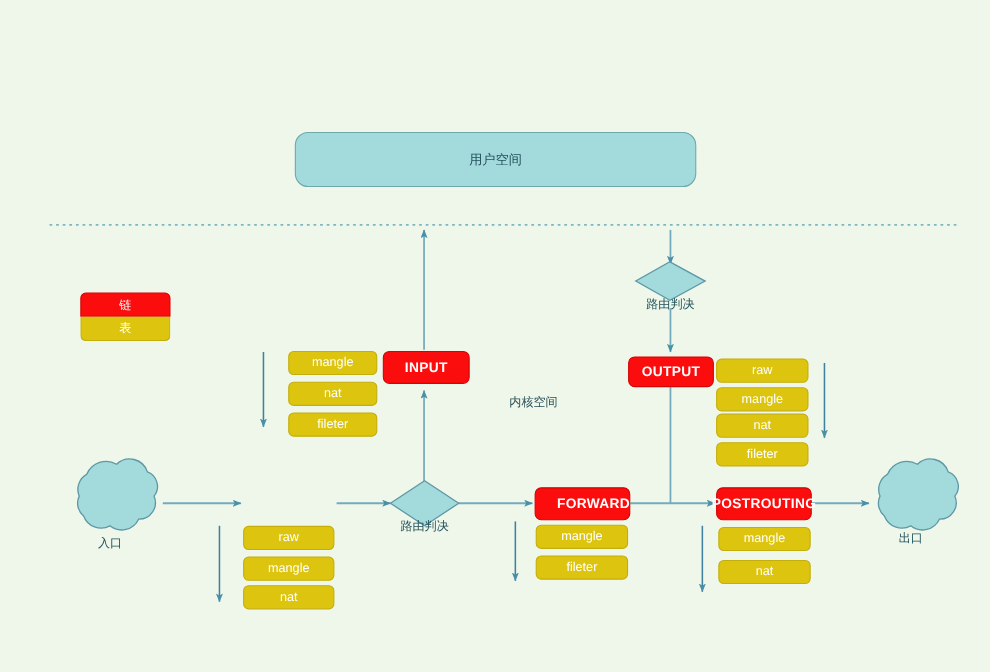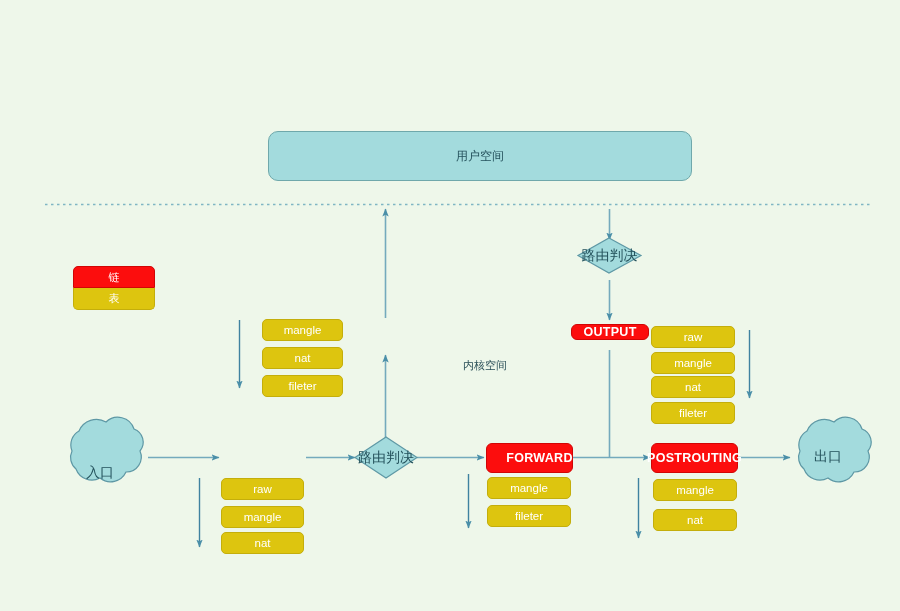--- a/index.html
+++ b/index.html
@@ -81,23 +81,24 @@
     font-size: 11px;
     background: transparent;
   }
   
   .shape-text {
     position: absolute;
     display: flex;
     align-items: center;
     justify-content: center;
     color: #23515b;
-    font-size: 14px;
+    font-size: 11px;
     pointer-events: none;
     user-select: none;
+    margin-top: 20px;
   }
   svg { position: absolute; left: 0; top: 0; overflow: visible; }
 </style>
 </head>
 <body>
 
 <div id="canvas">
 
   <svg width="900" height="611">
     <defs>
@@ -160,70 +161,73 @@
 
     <g>
       <path d="M386 437 L417 457.5 L386 478 L355 457.5 Z" fill="#a3dbdd" stroke="#5e98a5" stroke-width="1.2"></path>
     </g>
 
     <g>
       <path d="M609 238 L641 255.5 L609 273 L578 255.5 Z" fill="#a3dbdd" stroke="#5e98a5" stroke-width="1.2"></path>
     </g>
   </svg>
 
-  <div class="node userspace" style="left:268px; top:131px; width:424px; height:50px;">
+  <div class="node userspace" style="left:268px; top:120px; width:365px; height:50px;border-radius:12px;">
     <span>用户空间</span>
   </div>
 
   <div class="node plain-label" style="left:455px; top:357px; width:60px; height:16px;">内核空间</div>
 
   <div class="node legend-chain" style="left:73px; top:266px; width:82px; height:22px;">
     <span>链</span>
   </div>
   <div class="node legend-table" style="left:73px; top:288px; width:82px; height:22px;">
     <span>表</span>
   </div>
 
   <div class="shape-text" style="left:72px; top:464px; width:56px; height:18px;">入口</div>
-  <div class="shape-text" style="left:800px; top:448px; width:56px; height:18px;">出口</div>
+  <div class="shape-text" style="left:800px; top:460px; width:56px; height:18px;">出口</div>
 
   <div class="shape-text" style="left:355px; top:449px; width:62px; height:18px;">路由判决</div>
   <div class="shape-text" style="left:578px; top:247px; width:63px; height:18px;">路由判决</div>
 
   <div class="node table-box" style="left:221px; top:478px; width:83px; height:22px;">
     <span>raw</span>
   </div>
   <div class="node table-box" style="left:221px; top:506px; width:83px; height:22px;">
     <span>mangle</span>
   </div>
   <div class="node table-box" style="left:221px; top:532px; width:83px; height:22px;">
     <span>nat</span>
   </div>
 
+  <div class="node chain" style="left:348px; top:319px; width:79px; height:30px;">
+    <span class="inner">INPUT</span>
+  </div>
   <div class="node table-box" style="left:262px; top:319px; width:81px; height:22px;">
     <span>mangle</span>
   </div>
   <div class="node table-box" style="left:262px; top:347px; width:81px; height:22px;">
     <span>nat</span>
   </div>
   <div class="node table-box" style="left:262px; top:375px; width:81px; height:22px;">
     <span>fileter</span>
   </div>
 
   <div class="node chain" style="left:486px; top:443px; width:87px; height:30px;padding-left:20px;">
     <span class="inner">FORWARD</span>
   </div>
   <div class="node table-box" style="left:487px; top:477px; width:84px; height:22px;">
     <span>mangle</span>
   </div>
   <div class="node table-box" style="left:487px; top:505px; width:84px; height:22px;">
     <span>fileter</span>
   </div>
 
-  <div class="node chain" style="left:571px; top:324px; width:78px; height:16px;">
+  <div class="node chain" style="left:571px; top:324px; width:78px; height:28px;">
     <span class="inner">OUTPUT</span>
   </div>
   <div class="node table-box" style="left:651px; top:326px; width:84px; height:22px;">
     <span>raw</span>
   </div>
   <div class="node table-box" style="left:651px; top:352px; width:84px; height:22px;">
     <span>mangle</span>
   </div>
   <div class="node table-box" style="left:651px; top:376px; width:84px; height:22px;">
     <span>nat</span>

